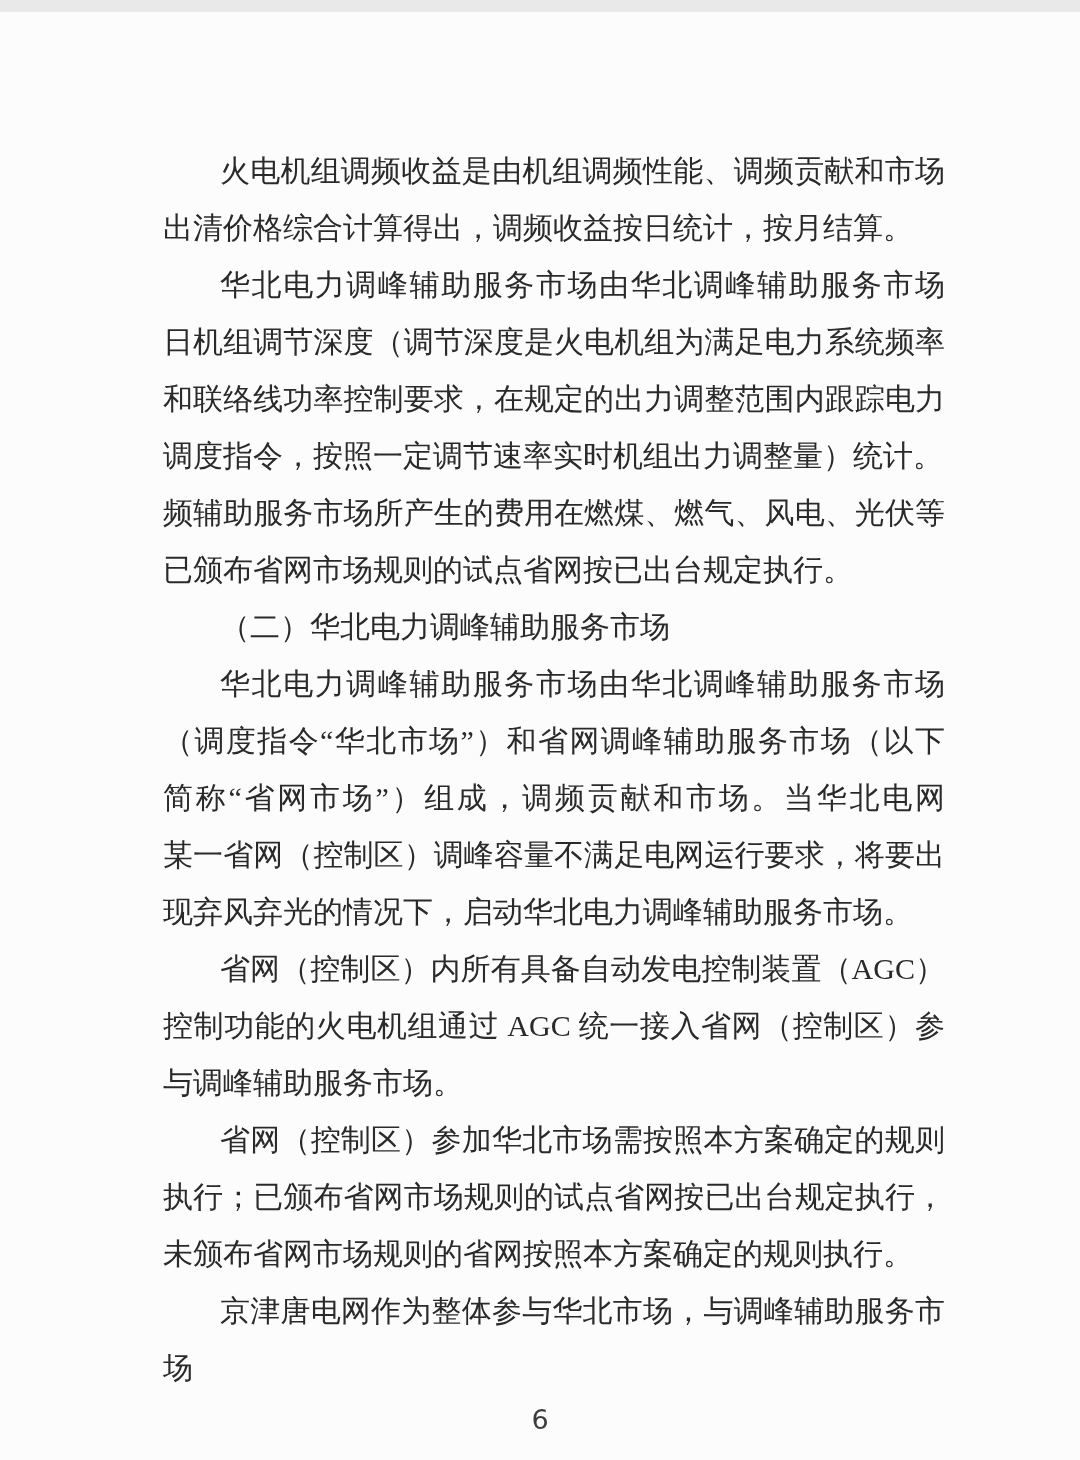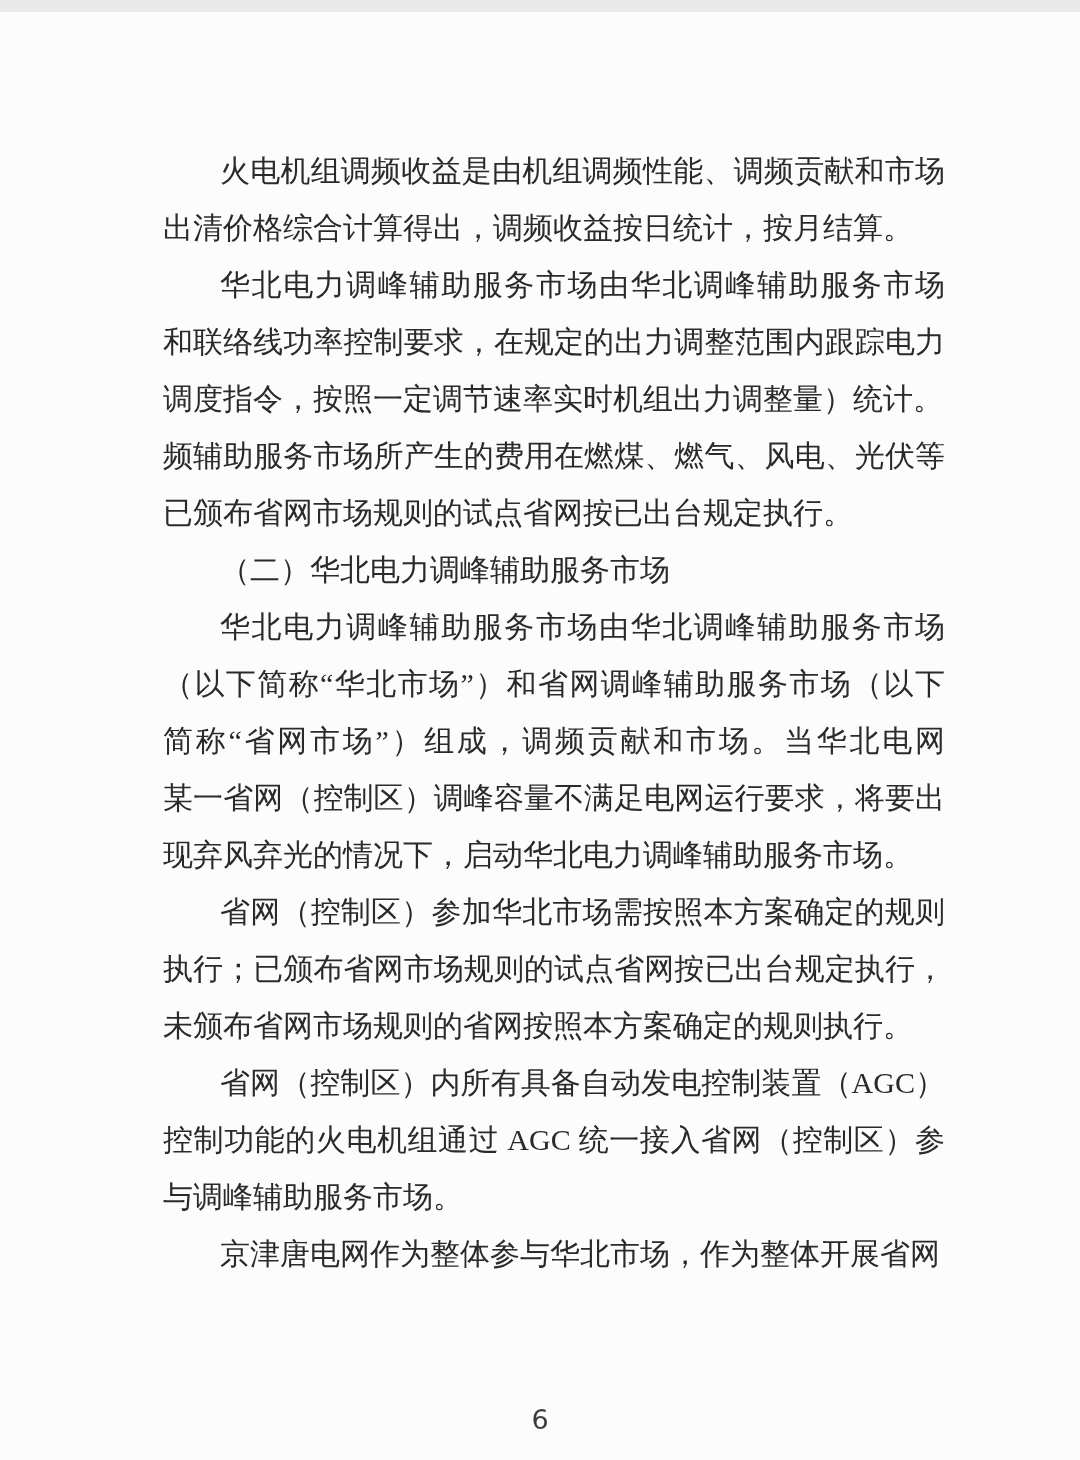--- a/index.html
+++ b/index.html
@@ -63,45 +63,46 @@
 <body>
 
 <div class="page">
   <div class="text-column" id="text-column">
       <div class="paragraph">
         <div class="text-line first-line">火电机组调频收益是由机组调频性能、调频贡献和市场</div>
         <div class="text-line para-end">出清价格综合计算得出，调频收益按日统计，按月结算。</div>
       </div>
       <div class="paragraph">
         <div class="text-line first-line">华北电力调峰辅助服务市场由华北调峰辅助服务市场</div>
+        <div class="text-line">日机组调节深度（调节深度是火电机组为满足电力系统频率</div>
         <div class="text-line">和联络线功率控制要求，在规定的出力调整范围内跟踪电力</div>
         <div class="text-line para-end">调度指令，按照一定调节速率实时机组出力调整量）统计。</div>
       </div>
       <div class="paragraph">
         <div class="text-line">频辅助服务市场所产生的费用在燃煤、燃气、风电、光伏等</div>
         <div class="text-line para-end">已颁布省网市场规则的试点省网按已出台规定执行。</div>
       </div>
       <div class="paragraph heading">
         <div class="text-line first-line para-end">（二）华北电力调峰辅助服务市场</div>
       </div>
       <div class="paragraph">
         <div class="text-line first-line">华北电力调峰辅助服务市场由华北调峰辅助服务市场</div>
-        <div class="text-line">（以下简称“华北市场”）和省网调峰辅助服务市场（以下</div>
+        <div class="text-line">（调度指令“华北市场”）和省网调峰辅助服务市场（以下</div>
         <div class="text-line">简称“省网市场”）组成，调频贡献和市场。当华北电网</div>
         <div class="text-line">某一省网（控制区）调峰容量不满足电网运行要求，将要出</div>
         <div class="text-line para-end">现弃风弃光的情况下，启动华北电力调峰辅助服务市场。</div>
+      </div>
+      <div class="paragraph">
+        <div class="text-line first-line">省网（控制区）内所有具备自动发电控制装置（AGC）</div>
+        <div class="text-line">控制功能的火电机组通过 AGC 统一接入省网（控制区）参</div>
+        <div class="text-line para-end">与调峰辅助服务市场。</div>
       </div>
       <div class="paragraph">
         <div class="text-line first-line">省网（控制区）参加华北市场需按照本方案确定的规则</div>
         <div class="text-line">执行；已颁布省网市场规则的试点省网按已出台规定执行，</div>
         <div class="text-line para-end">未颁布省网市场规则的省网按照本方案确定的规则执行。</div>
       </div>
       <div class="paragraph">
-        <div class="text-line first-line">省网（控制区）内所有具备自动发电控制装置（AGC）</div>
-        <div class="text-line">控制功能的火电机组通过 AGC 统一接入省网（控制区）参</div>
-        <div class="text-line para-end">与调峰辅助服务市场。</div>
-      </div>
-      <div class="paragraph">
-        <div class="text-line first-line para-end">京津唐电网作为整体参与华北市场，作为整体开展省网</div>
+        <div class="text-line first-line para-end">京津唐电网作为整体参与华北市场，与调峰辅助服务市场</div>
       </div>
     </div>
   <div class="page-number">6</div>
 </div>
 
 </body></html>

